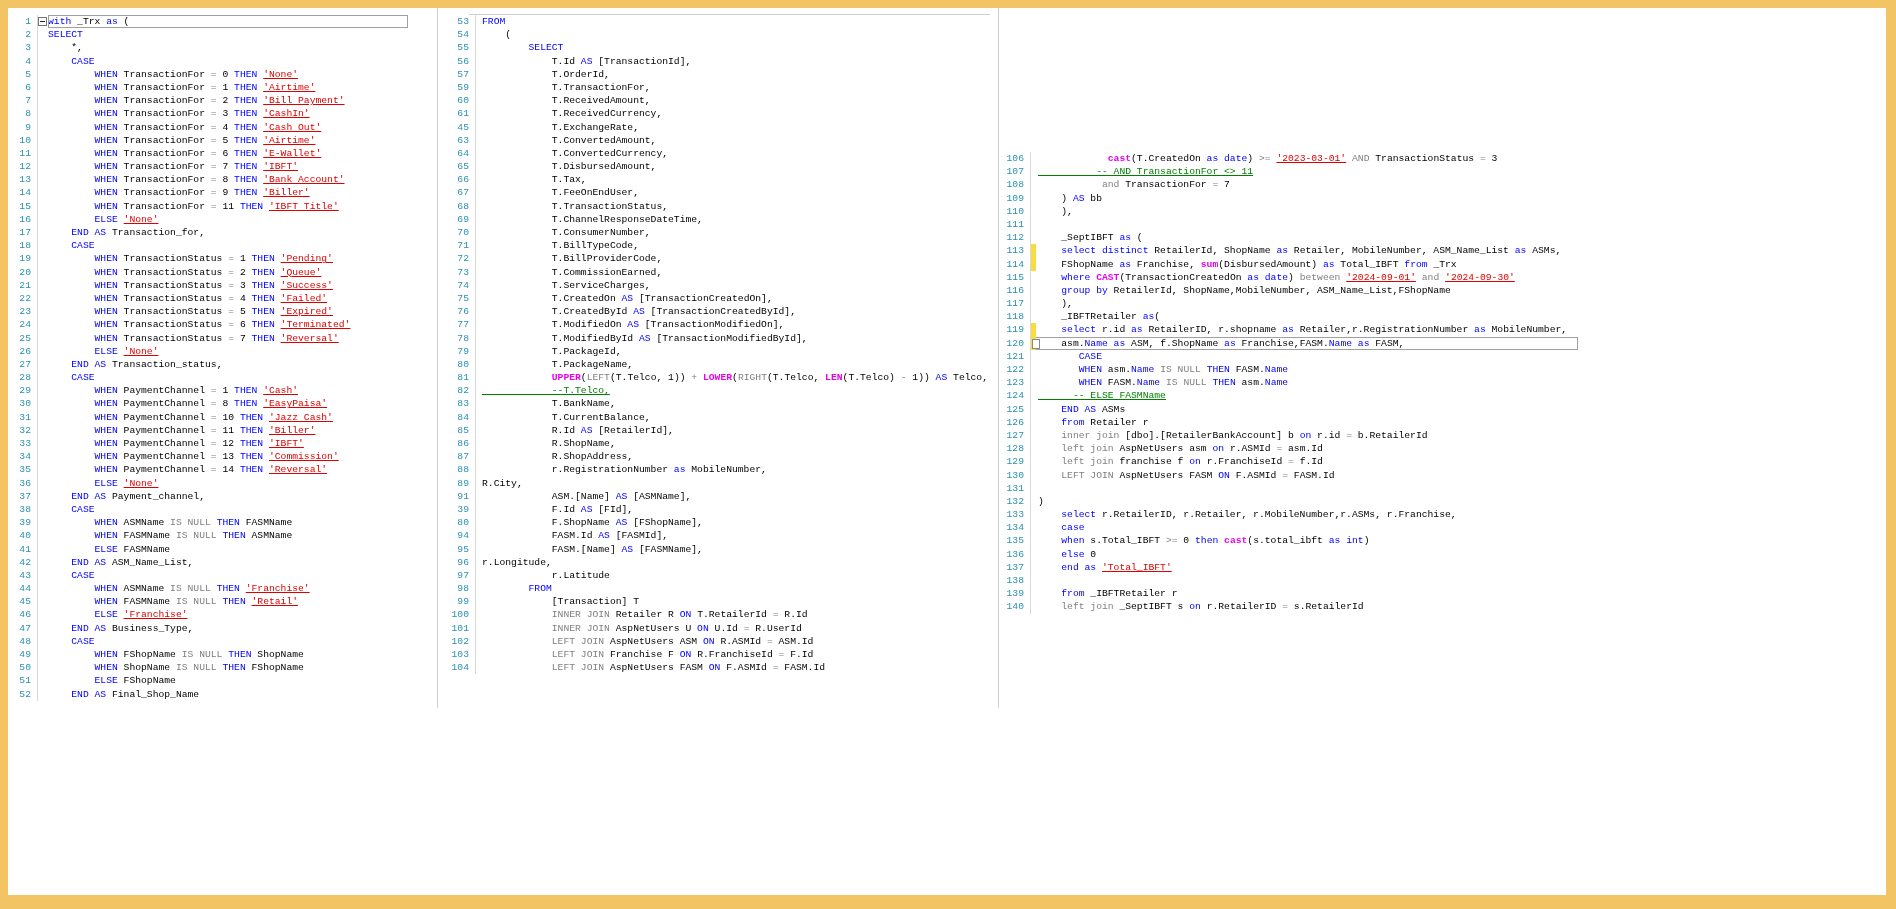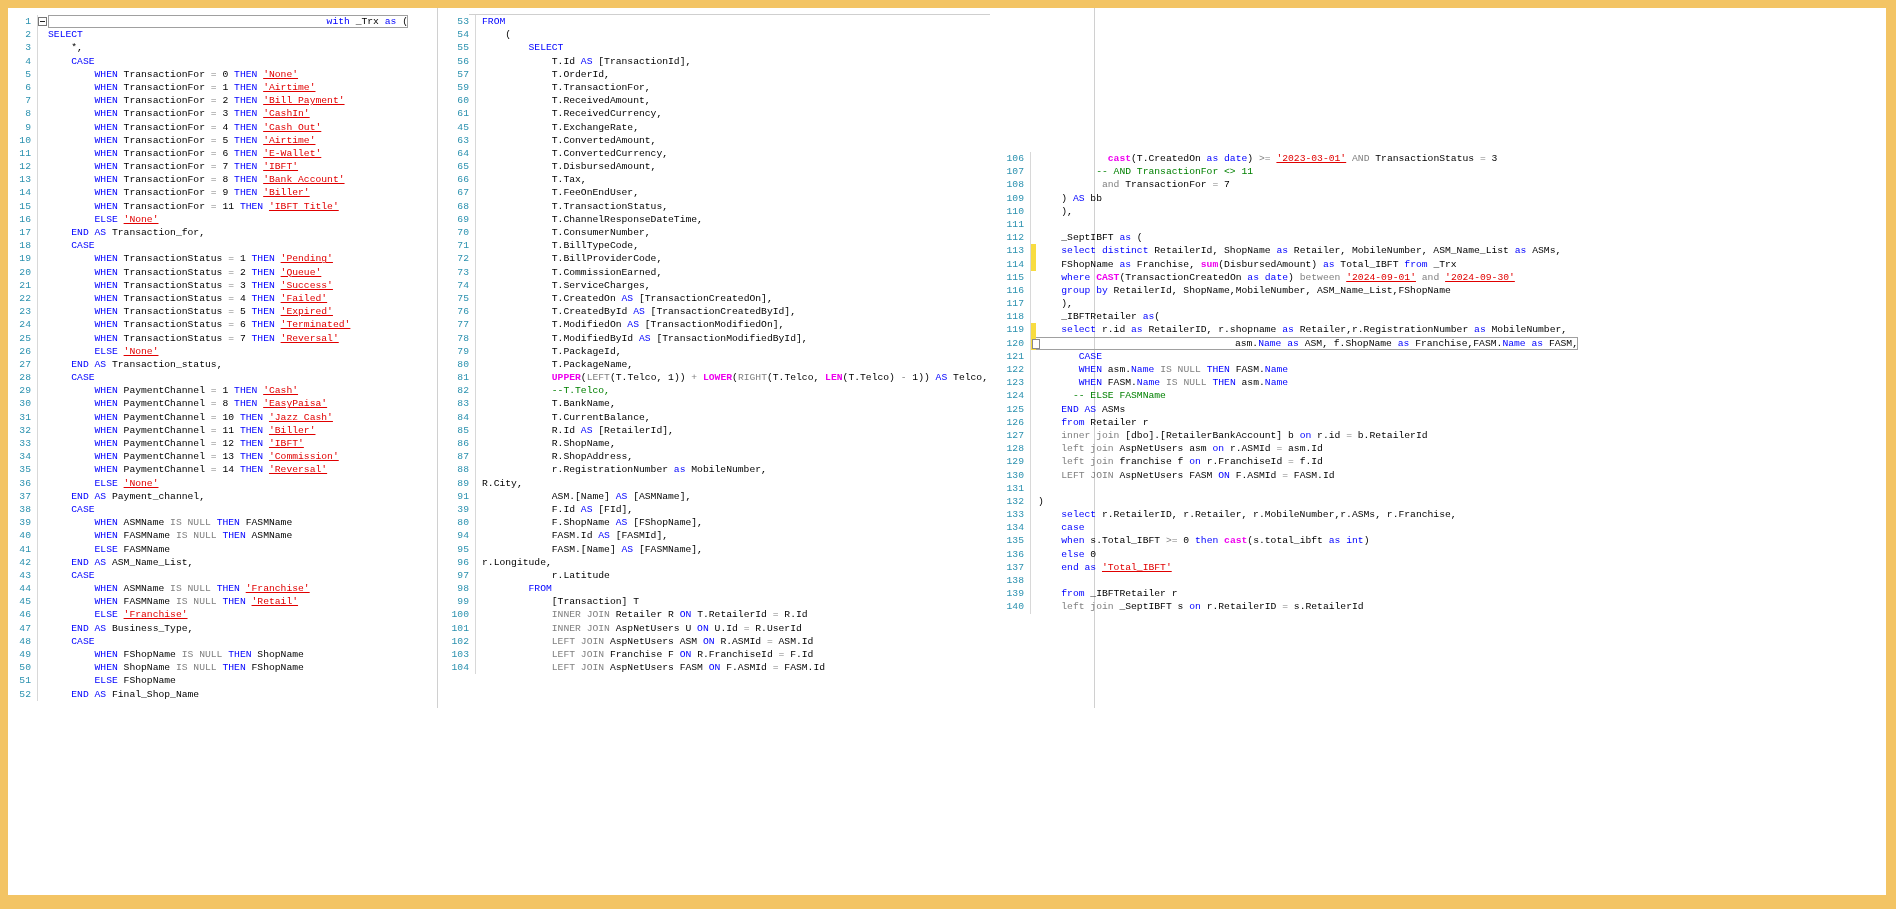--- a/index.html
+++ b/index.html
@@ -2,43 +2,43 @@
 <html style="--frame: #F3C464; --keyword: #0000FF; --ident: #000000; --string: #E00000; --comment: #008000; --gray: #808080; --sysfunc: #EE00EE; --lnum: #2B91AF; --sep: #D8D8D8; --paneborder: #D0D0D0; --linebox: #A0A0A0; --change: #F8DC40;"><head>
 <meta charset="utf-8">
 <style>
   html,body{margin:0;padding:0;width:1896px;height:909px;overflow:hidden;}
   body{font-family:"Liberation Sans",sans-serif;}
   .frame{box-sizing:border-box;width:1896px;height:909px;background:var(--frame,#F3C464);padding:8px 10px 14px 8px;}
   .canvas{position:relative;width:1878px;height:887px;background:#FFFFFF;overflow:hidden;}
   .pane{position:absolute;top:0;padding-top:7px;box-sizing:border-box;overflow:hidden;
         font-family:"Liberation Mono","DejaVu Sans Mono",monospace;font-size:9.7px;line-height:13.2px;}
   #pane-0{left:2px;width:398px;height:700px;}
-  #pane-1{left:429px;width:658px;height:700px;border-left:1px solid var(--paneborder,#D0D0D0);border-right:1px solid var(--paneborder,#D0D0D0);}
+  #pane-1{left:429px;width:562px;height:700px;border-left:1px solid var(--paneborder,#D0D0D0);border-right:1px solid var(--paneborder,#D0D0D0);}
   #pane-2{left:984px;top:137px;width:586px;height:480px;}
   .row{display:flex;height:13.2px;white-space:pre;}
   .ln{flex:none;text-align:right;color:var(--lnum,#2B91AF);padding-right:6px;border-right:1px solid var(--sep,#D8D8D8);}
   #pane-0 .ln{width:21px;}
   #pane-1 .ln{width:31px;}
   #pane-2 .ln{width:32px;}
   .wrap{flex:1;display:flex;position:relative;min-width:0;}
   .mg{flex:none;position:relative;}
   #pane-0 .mg{width:10px;}
   #pane-1 .mg{width:6px;}
   #pane-2 .mg{width:7px;}
   .code{flex:1;white-space:pre;color:var(--ident,#000000);position:relative;}
   .tok-k{color:var(--keyword,#0000FF);}
   .tok-t{color:var(--ident,#000000);}
   .tok-s{color:var(--string,#E00000);text-decoration:underline;}
-  .tok-c{color:var(--comment,#008000);}
+  .tok-c{color:var(--comment,#008000);text-decoration:underline;}
   .tok-g{color:var(--gray,#808080);}
   .tok-m{color:var(--sysfunc,#EE00EE);font-weight:bold;}
   .chbar{position:absolute;left:0;top:0;bottom:0;width:5px;background:var(--change,#F8DC40);}
   .fold{display:inline-block;box-sizing:border-box;width:9px;height:9px;margin-top:2px;border:1px solid #757575;background:#fff;position:relative;vertical-align:top;}
   .fold::after{content:"";position:absolute;left:1px;right:1px;top:3px;height:1px;background:#222;}
-  .curbox{outline:1px solid var(--linebox,#A0A0A0);outline-offset:-1px;text-align:right;}
+  .curbox{outline:1px solid var(--linebox,#A0A0A0);outline-offset:-1px;}
   .sq::before{content:"";position:absolute;left:1px;top:2px;width:6px;height:8px;border:1px solid #8a8a8a;background:#fff;z-index:2;}
   .p2top{position:absolute;left:461px;top:6px;width:521px;height:1px;background:#CFCFCF;}
 </style>
 </head>
 <body>
 
 <div class="frame">
   <div class="canvas">
     <div class="pane" id="pane-0">
         <div class="row"><span class="ln">1</span><span class="wrap"><span class="mg"><i class="fold"></i></span><span class="code curbox"><span class="tok-k">with</span><span class="tok-t"> _Trx </span><span class="tok-k">as</span><span class="tok-t"> (</span></span></span></div>

